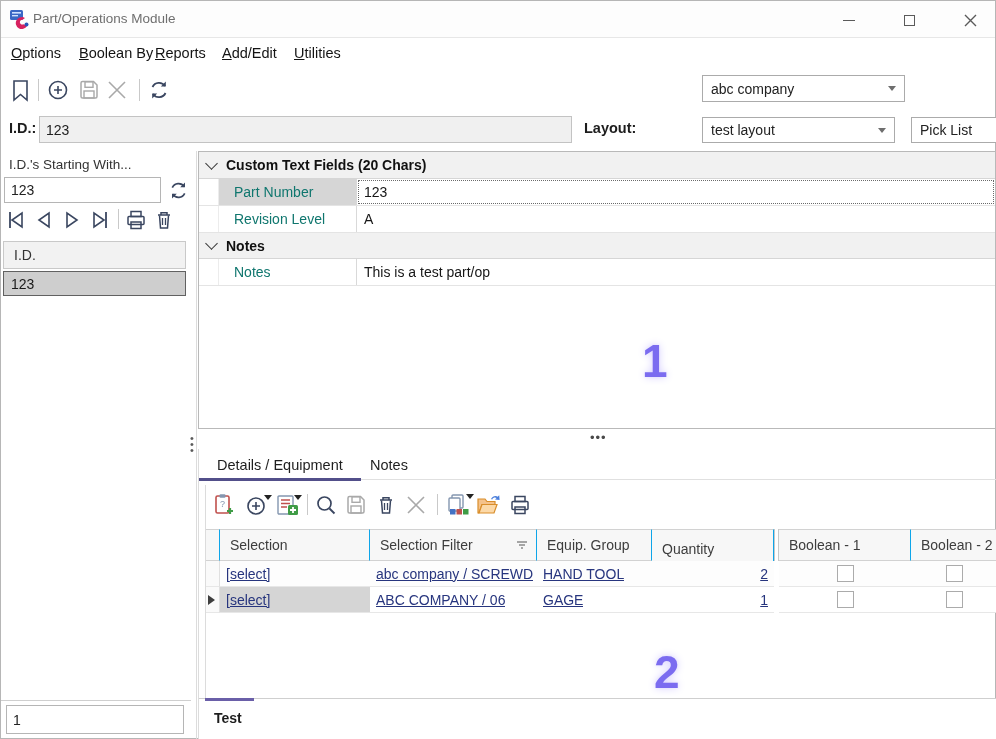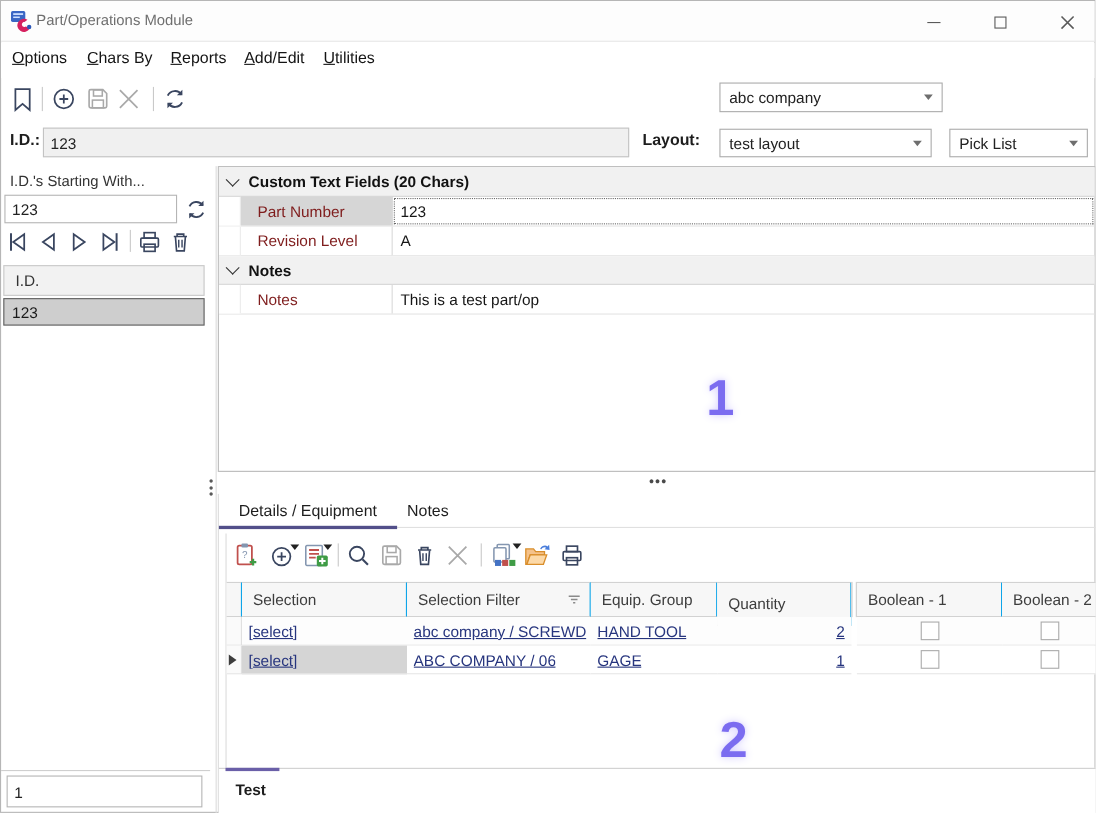--- a/index.html
+++ b/index.html
@@ -14,31 +14,31 @@
   .winbtn { top:6px; width:32px; height:26px; display:flex; align-items:center; justify-content:center; color:#5a5a5a; }
   .minimize-glyph { width:12px; height:0; border-top:1.4px solid #5a5a5a; }
   .maximize-glyph { width:11px; height:11px; border:1.3px solid #5a5a5a; }
 
   
   .menubar { left:0; top:38px; width:994px; height:32px; background:#fff; }
   .menu-item { display:inline-block; font-size:14.5px; color:#141414; margin-right:0; padding:6px 0; cursor:default; }
   .menu-item::first-letter { text-decoration:underline; }
 
   
-  .combo { background:#fff; border:1px solid #ababab; display:flex; align-items:center; padding:0 8px; font-size:14px; color:#222; }
+  .combo { background:#fff; border:1px solid #ababab; display:flex; align-items:center; padding:0 8px; font-size:14px; color:#222;margin-left:48px; }
   .combo .caret { margin-left:auto; width:0; height:0; border-left:4.5px solid transparent; border-right:4.5px solid transparent; border-top:5px solid #6e6e6e; }
   .textinput { background:#fff; border:1px solid #b5b5b5; padding:0 6px; display:flex; align-items:center; font-size:14px; color:#222; }
   .sep-v { width:1px; background:#c9c9c9; }
 
   
   .panel { border:1px solid #b9b9b9; background:#fff; }
   .pg-section { background:#f1f1f1; border-bottom:1px solid #d6d6d6; display:flex; align-items:center; font-weight:bold; font-size:14px; color:#111; }
   .pg-row { border-bottom:1px solid #e4e4e4; display:flex; }
   .pg-indent { width:20px; border-right:1px solid #ececec; background:#fff; }
-  .pg-label { width:138px; padding:5px 0 5px 15px; border-right:1px solid #d9d9d9; color:#7f1d1d; }
+  .pg-label { width:138px; padding:5px 0 5px 15px; border-right:1px solid #d9d9d9; color:#0f766e; }
   .pg-value { flex:1; padding:5px 0 5px 7px; color:#161616; }
   .chev { width:9px; height:9px; border-left:1.6px solid #333; border-bottom:1.6px solid #333; transform:rotate(-45deg); margin:-4px 10px 0 8px; }
 
   .watermark { font-size:46px; font-weight:bold; color:#7b6cf0; text-shadow:0 0 9px #d4cdff, 0 0 3px #eceafd; }
 
   
   .tab { font-size:14.5px; color:#1e1e1e; }
   .tab-underline { height:3px; background:#524f8a; }
 
   
@@ -73,21 +73,21 @@
       </div>
     <div class="abs winbtn" style="left:953px">
       <svg width="13" height="13" viewBox="0 0 13 13">
           <path d="M1 1 L12 12 M12 1 L1 12" stroke="#5a5a5a" stroke-width="1.4"></path>
         </svg>
     </div>
   </div>
 
   <div class="abs menubar">
     <span class="abs menu-item" style="left:10px">Options</span>
-    <span class="abs menu-item" style="left:78px">Chars By</span>
+    <span class="abs menu-item" style="left:78px">Boolean By</span>
     <span class="abs menu-item" style="left:154px">Reports</span>
     <span class="abs menu-item" style="left:221px">Add/Edit</span>
     <span class="abs menu-item" style="left:293px">Utilities</span>
   </div>
 
   <div class="abs" style="left:0;top:72px;width:994px;height:38px">
     <svg class="abs" style="left:9px;top:6px" width="21" height="23" viewBox="0 0 21 23">
       <path d="M4 2 h13 v19 l-6.5-5.5 L4 21 z" fill="none" stroke="#3a4660" stroke-width="1.6"></path>
     </svg>
     <div class="abs sep-v" style="left:37px;top:6px;height:22px"></div>

